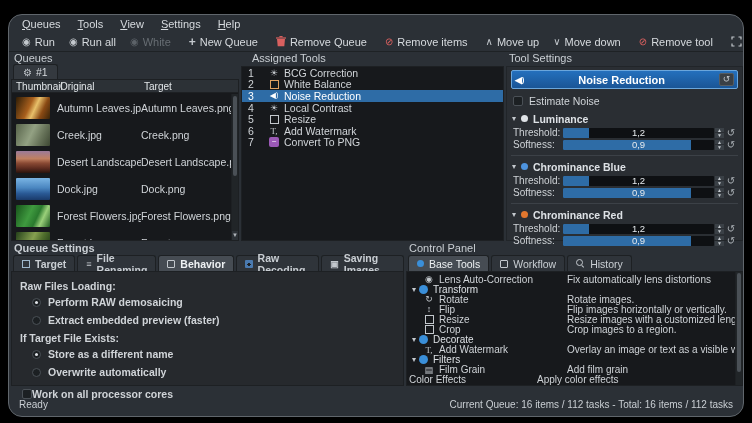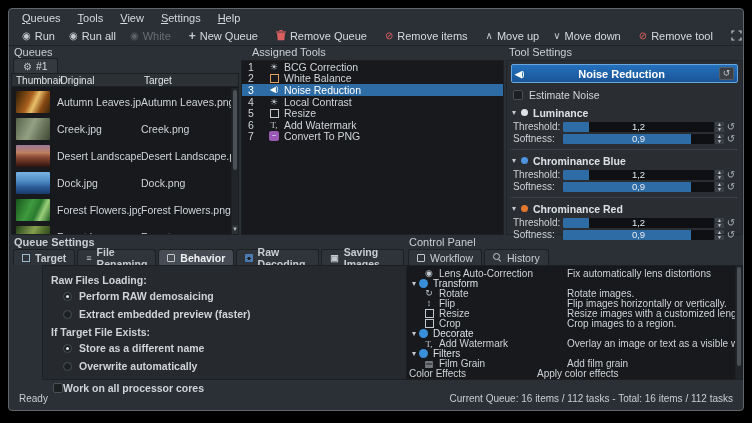--- a/index.html
+++ b/index.html
@@ -1,19 +1,19 @@
 <!DOCTYPE html>
 <html><head>
 <meta charset="utf-8">
 <style>
   * { box-sizing: border-box; margin:0; padding:0; }
   html,body { width:752px; height:423px; background:#000; overflow:hidden;
               font-family:"Liberation Sans", sans-serif; }
-  .window { position:absolute; left:8px; top:8px; width:736px; height:403px;
-            background:#2b3036; border:1px solid #60666c; border-radius:4px; overflow:hidden; }
+  .window { position:absolute; left:8px; top:14px; width:736px; height:403px;
+            background:#2b3036; border:1px solid #60666c; border-radius:14px; overflow:hidden; }
 
   
   .menubar { position:absolute; left:0; top:0; right:0; height:17px; padding-left:13px;
              display:flex; align-items:center; gap:17px; font-size:11px; color:#d6dade; }
   .menu-item { display:inline-block; cursor:default; }
   .menu-item::first-letter { text-decoration:underline; }
 
   
   .toolbar { position:absolute; left:0; top:17px; right:0; height:20px;
              display:flex; align-items:center; padding:0 6px; font-size:11px; color:#d6dade;
@@ -108,21 +108,21 @@
             background:radial-gradient(circle at 50% 55%, #1d2023 0 1.6px, #4a7ab0 1.6px); }
   .ti-disk { font-size:9px; color:#c3c8cd; }
   .ti-dot { width:7px; height:7px; border-radius:50%; background:#3a8fd9; }
   .mag { position:relative; width:9px; height:9px; }
   .mag::before { content:""; position:absolute; left:0; top:0; width:5px; height:5px; border:1.2px solid #c3c8cd; border-radius:50%; }
   .mag::after { content:""; position:absolute; left:6px; top:6px; width:3px; height:1.2px; background:#c3c8cd; transform:rotate(45deg); transform-origin:0 0; }
 
   
   .panel-qs { left:2px; top:228px; width:393px; height:147px;font-weight:bold; }
   .qs-box { position:absolute; left:0; top:28px; width:393px; height:115px; background:#26292d;
-            border:1px solid #1d2023; padding:6px 8px; font-size:10.5px; color:#d0d4d8;margin-left:31px; }
+            border:1px solid #1d2023; padding:6px 8px; font-size:10.5px; color:#d0d4d8; }
   .qs-label { margin:2px 0 4px; }
   .optrow { display:flex; align-items:center; gap:7px; margin:0 0 6px 12px; }
   .radio { width:9px; height:9px; border-radius:50%; background:#1c2023; border:1px solid #4a5056; position:relative; }
   .radio.on::after { content:""; position:absolute; left:2px; top:2px; width:3px; height:3px; border-radius:50%; background:#dfe3e7; }
   .qs-check { display:flex; align-items:center; margin:10px 0 0 2px; }
 
   
   .panel-cp { left:397px; top:228px; width:337px; height:147px; }
   .cp-box { position:absolute; left:0; top:28px; width:337px; height:115px; overflow:hidden; padding:2px 0 0 2px; }
   .cp-row { display:flex; align-items:center; height:10.1px; font-size:10px; color:#cfd3d7; }
@@ -478,20 +478,24 @@
       <div class="qs-check">
         <span class="cbox"></span>
         <span>Work on all processor cores</span>
       </div>
     </div>
   </div>
 
   <div class="panel panel-cp">
     <div class="ptitle">Control Panel</div>
     <div class="btabs">
+      <div class="btab sel">
+        <span class="ti-dot"></span>
+        <span>Base Tools</span>
+      </div>
       <div class="btab">
         <span class="ti-flag"></span>
         <span>Workflow</span>
       </div>
       <div class="btab">
         <span class="mag"></span>
         <span>History</span>
       </div>
     </div>
     <div class="cp-box box">

